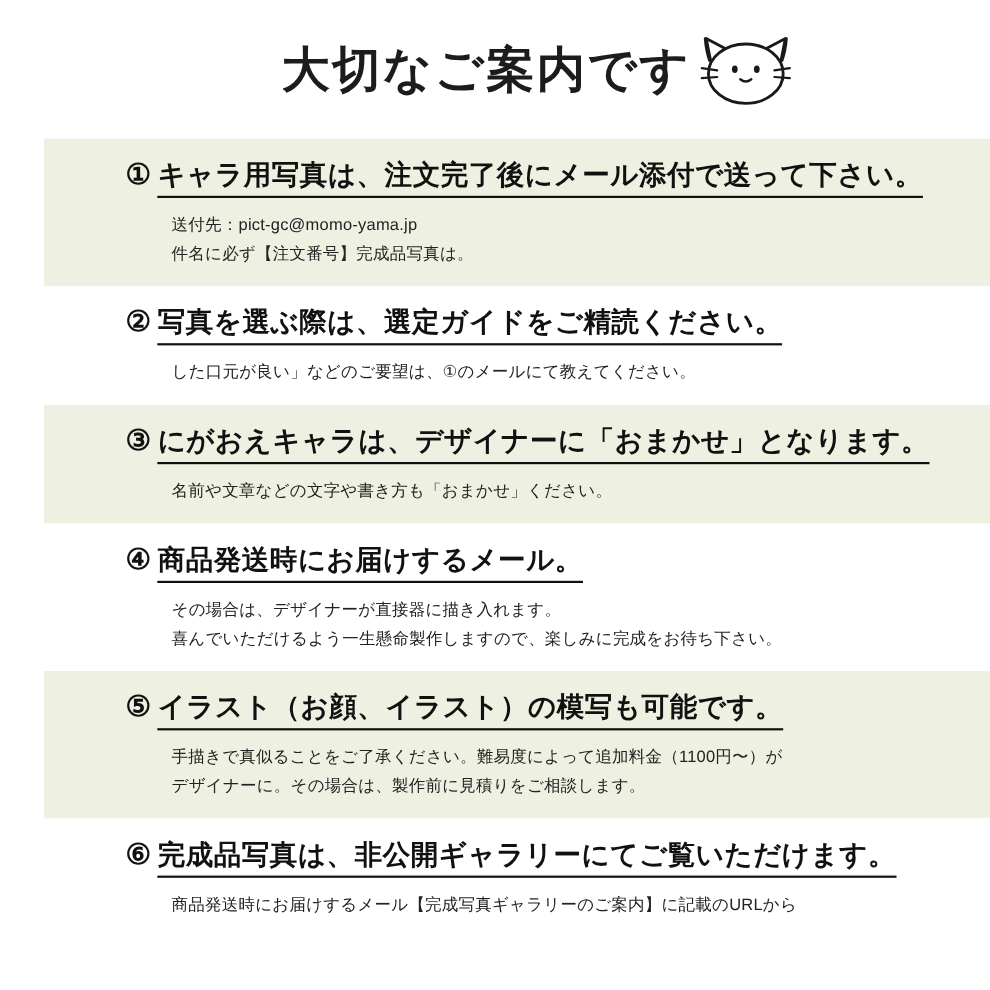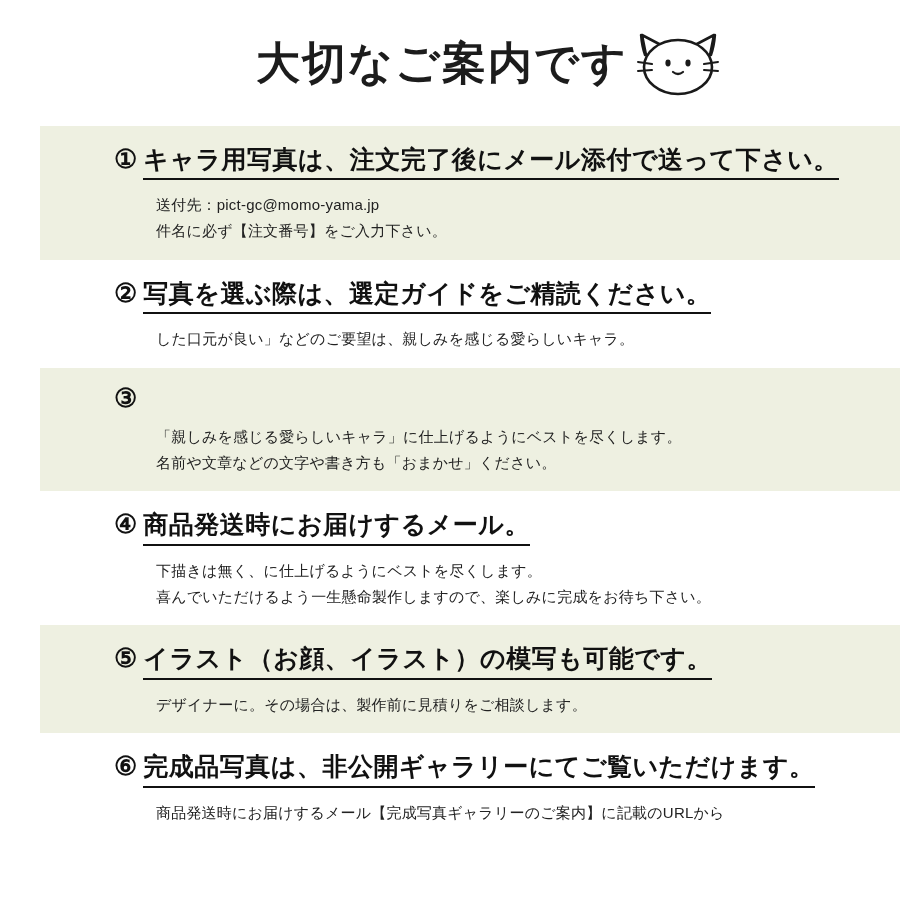--- a/index.html
+++ b/index.html
@@ -117,61 +117,62 @@
     </svg>
   </div>
 
   <div class="row tint">
     <div class="item-head">
       <span class="item-num">①</span>
       <span class="item-title">キャラ用写真は、注文完了後にメール添付で送って下さい。</span>
     </div>
     <div class="item-body">
       <span class="ln">送付先：pict-gc@momo-yama.jp</span>
-      <span class="ln">件名に必ず【注文番号】をご入力下さい。</span>
+      <span class="ln">件名に必ず【注文番号】完成品写真は。</span>
     </div>
   </div>
 
   <div class="row plain">
     <div class="item-head">
       <span class="item-num">②</span>
       <span class="item-title">写真を選ぶ際は、選定ガイドをご精読ください。</span>
     </div>
     <div class="item-body">
-      <span class="ln">した口元が良い」などのご要望は、親しみを感じる愛らしいキャラ。</span>
+      <span class="ln">した口元が良い」などのご要望は、①のメールにて教えてください。</span>
     </div>
   </div>
 
   <div class="row tint">
     <div class="item-head">
       <span class="item-num">③</span>
+      <span class="item-title">にがおえキャラは、デザイナーに「おまかせ」となります。</span>
     </div>
     <div class="item-body">
-      <span class="ln">「親しみを感じる愛らしいキャラ」に仕上げるようにベストを尽くします。</span>
       <span class="ln">名前や文章などの文字や書き方も「おまかせ」ください。</span>
     </div>
   </div>
 
   <div class="row plain">
     <div class="item-head">
       <span class="item-num">④</span>
       <span class="item-title">商品発送時にお届けするメール。</span>
     </div>
     <div class="item-body">
-      <span class="ln">下描きは無く、に仕上げるようにベストを尽くします。</span>
+      <span class="ln">その場合は、デザイナーが直接器に描き入れます。</span>
       <span class="ln">喜んでいただけるよう一生懸命製作しますので、楽しみに完成をお待ち下さい。</span>
     </div>
   </div>
 
   <div class="row tint">
     <div class="item-head">
       <span class="item-num">⑤</span>
       <span class="item-title">イラスト（お顔、イラスト）の模写も可能です。</span>
     </div>
     <div class="item-body">
+      <span class="ln">手描きで真似ることをご了承ください。難易度によって追加料金（1100円〜）が</span>
       <span class="ln">デザイナーに。その場合は、製作前に見積りをご相談します。</span>
     </div>
   </div>
 
   <div class="row plain">
     <div class="item-head">
       <span class="item-num">⑥</span>
       <span class="item-title">完成品写真は、非公開ギャラリーにてご覧いただけます。</span>
     </div>
     <div class="item-body">

